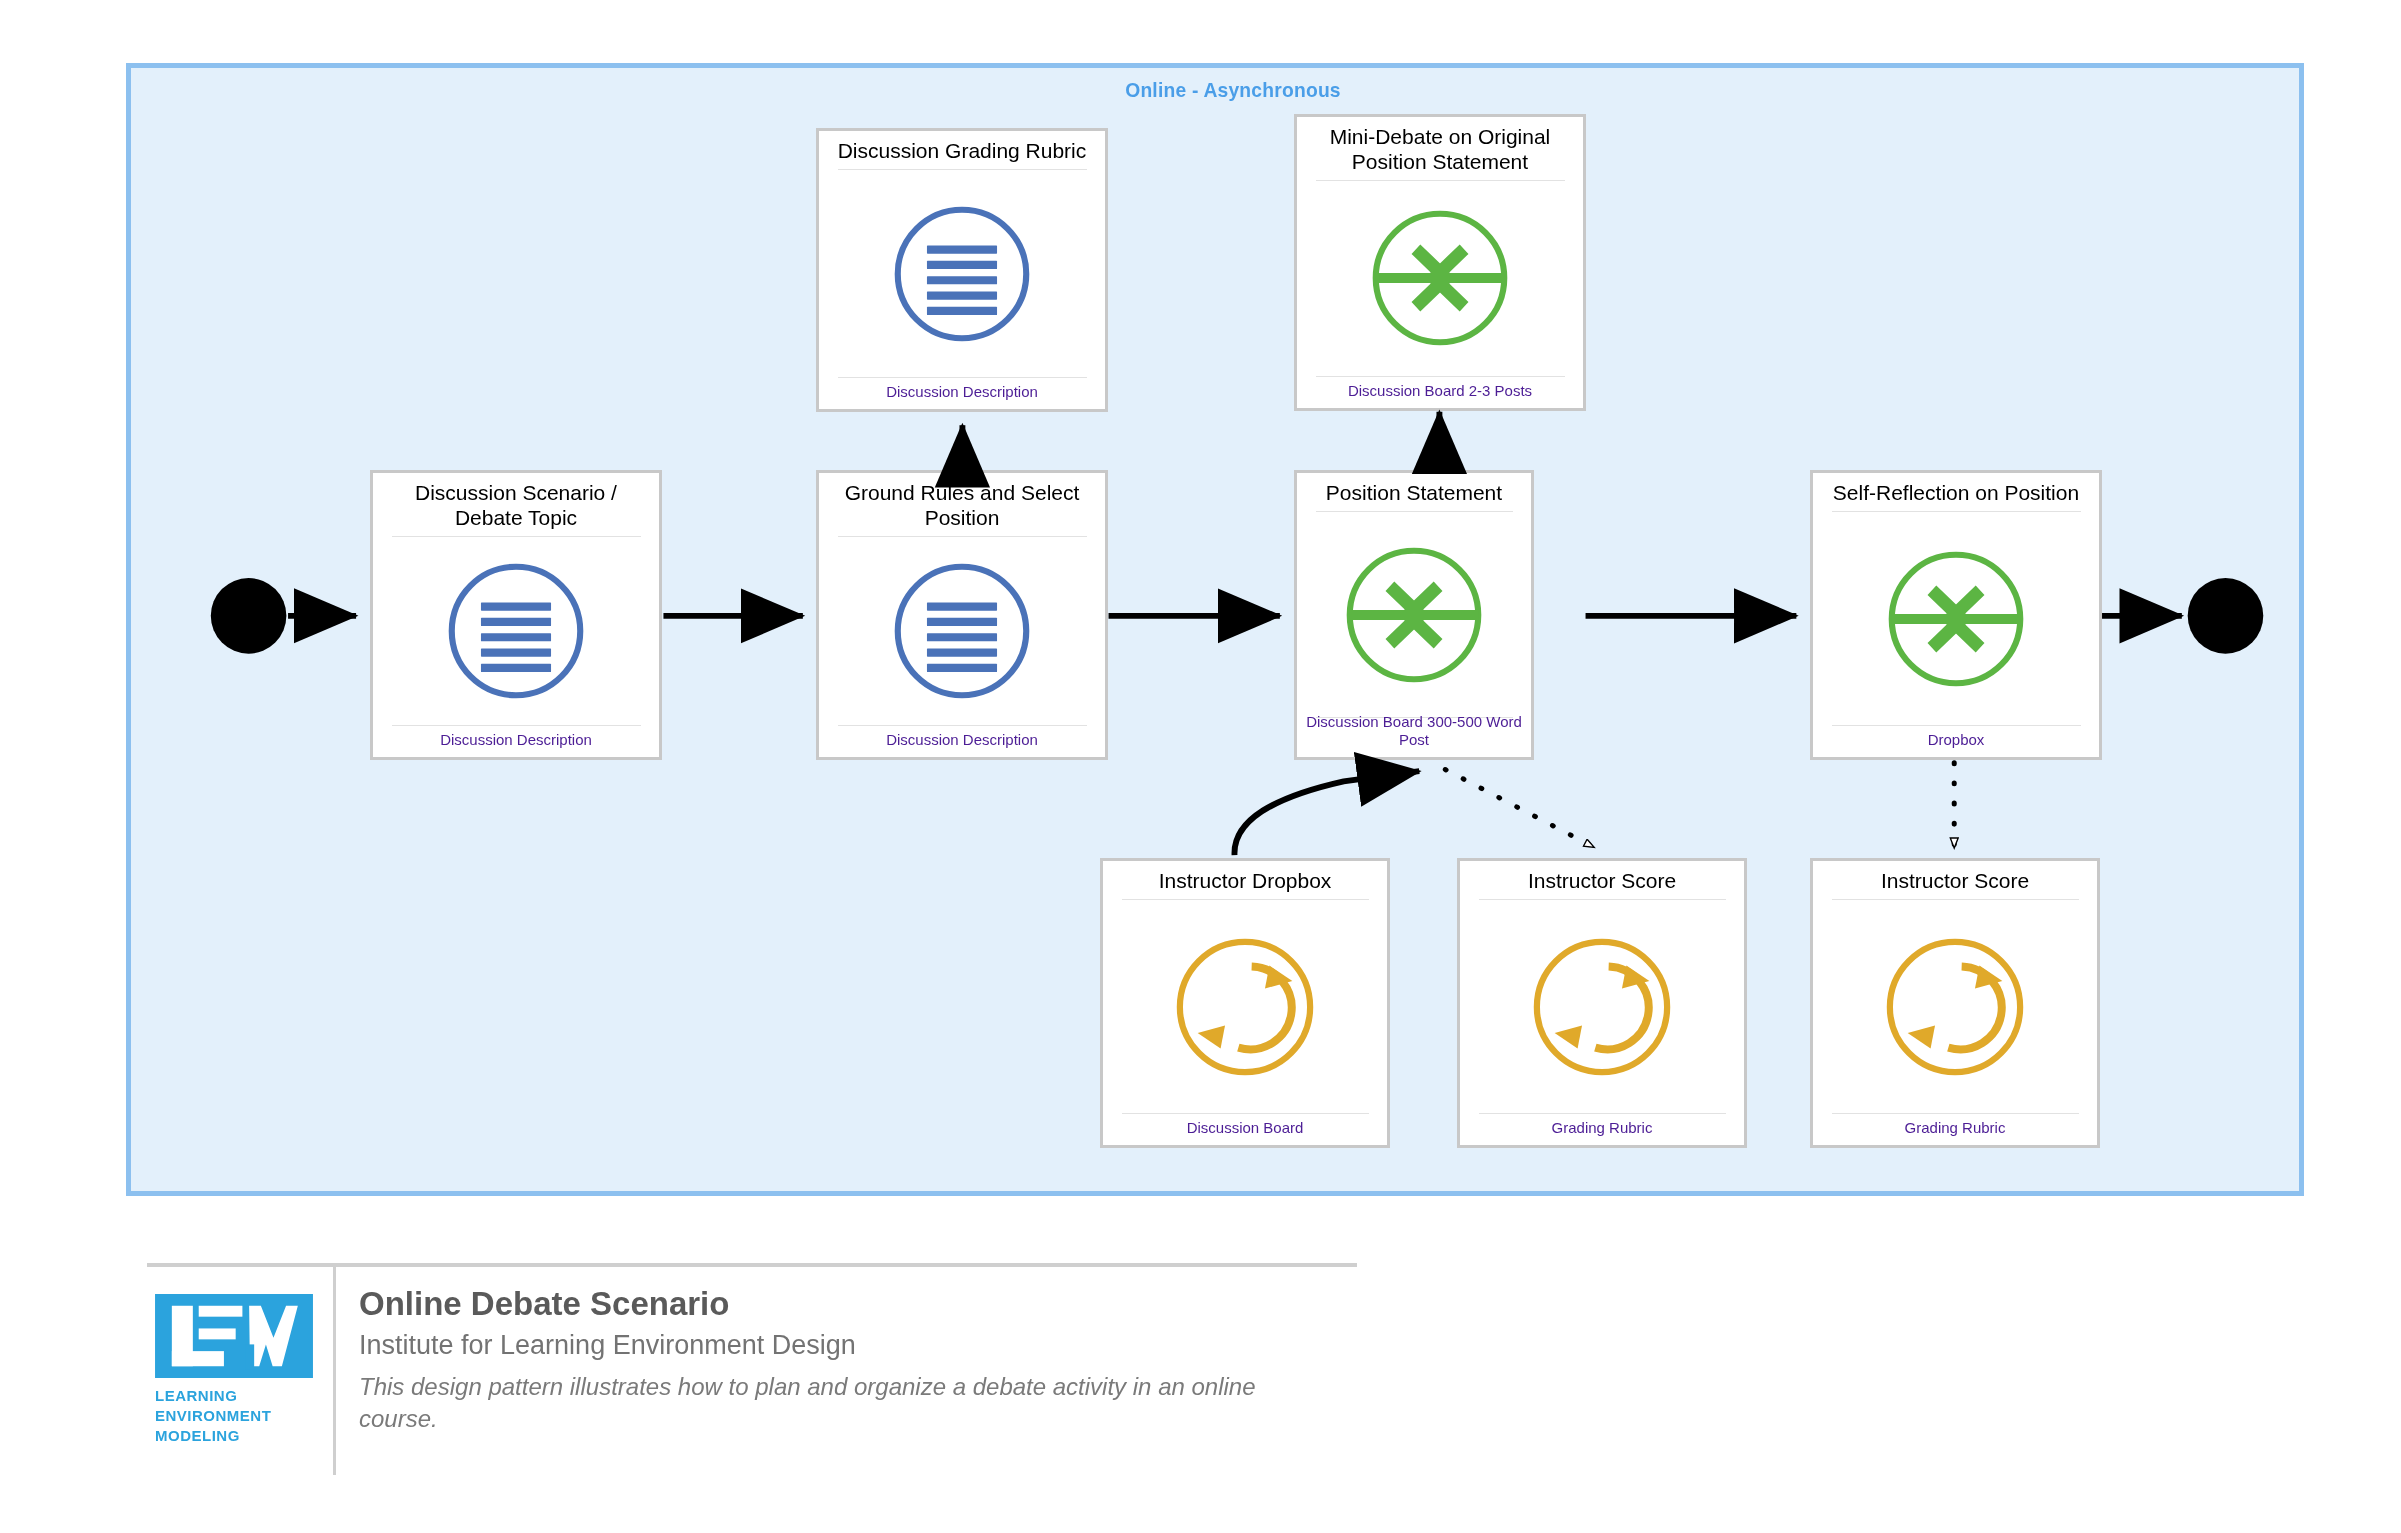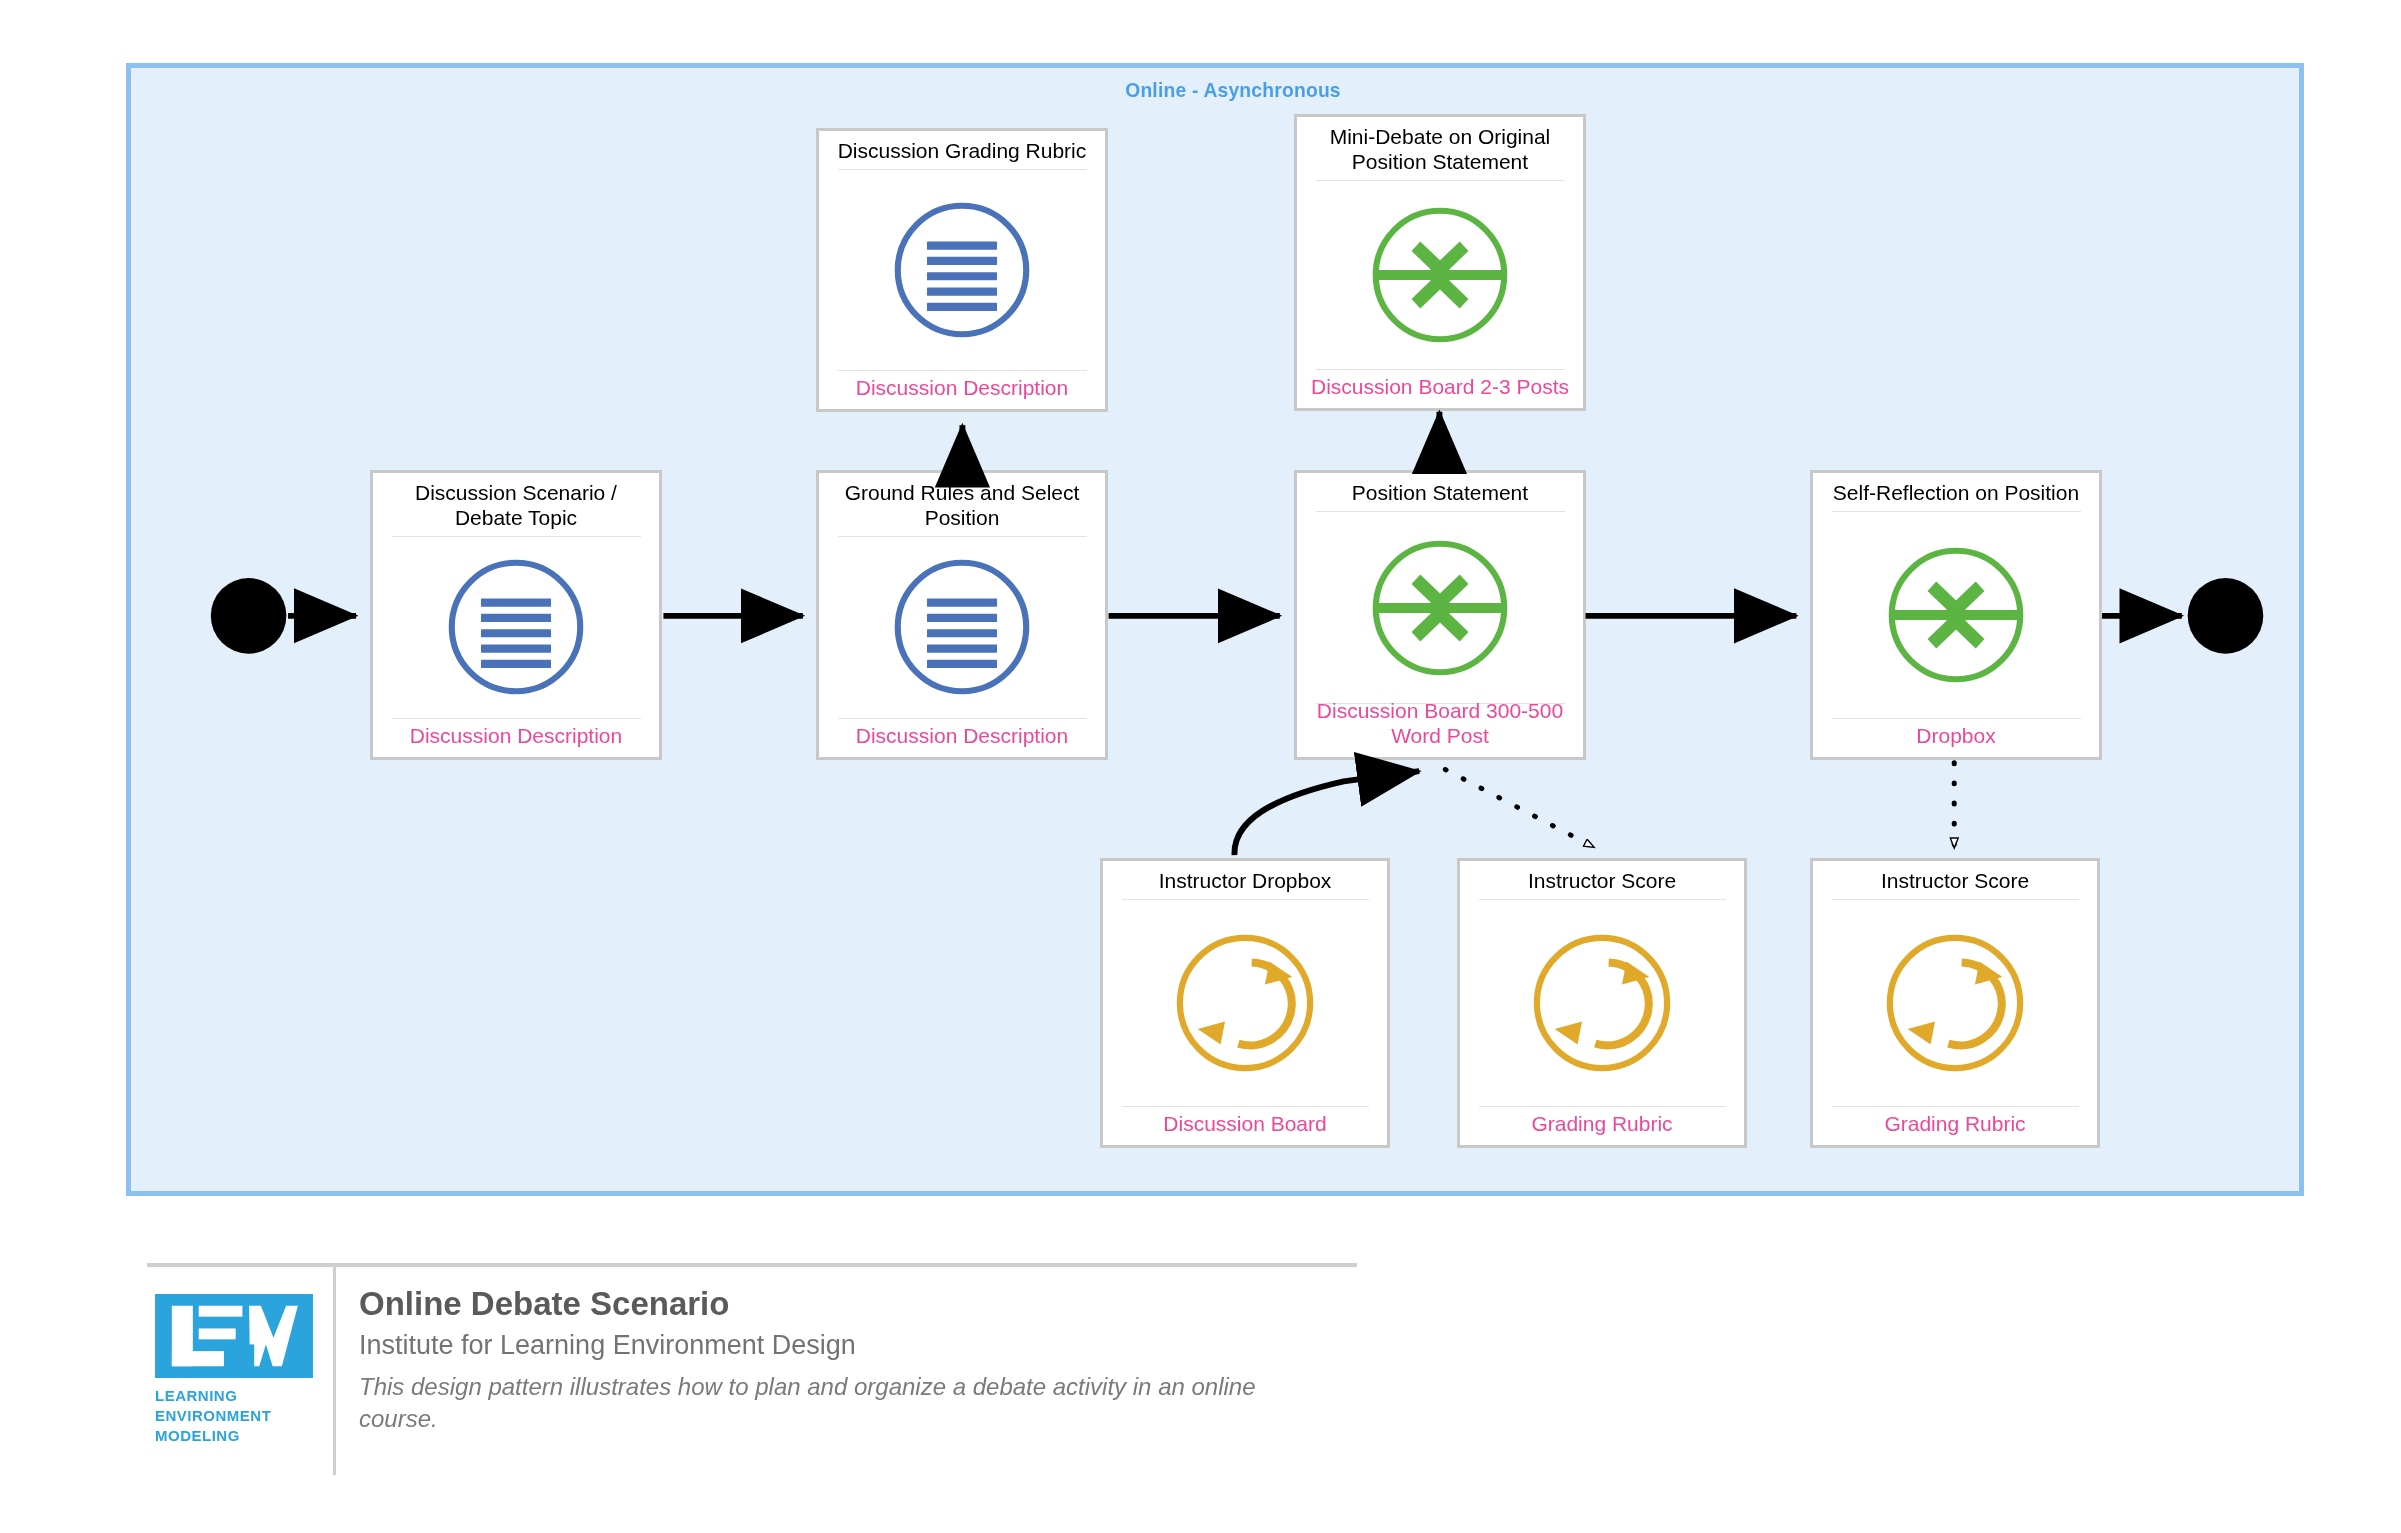--- a/index.html
+++ b/index.html
@@ -33,21 +33,21 @@
   }
   .card-rule{
     flex:0 0 auto;height:0;border-top:1.7px solid #e2e2e2;
     margin:0 18.5px;
   }
   .card-icon{
     flex:1 1 auto;display:flex;align-items:center;justify-content:center;
     min-height:0;
   }
   .card-foot{
-    flex:0 0 auto;text-align:center;color:#ec4899;font-size:21px;
+    flex:0 0 auto;text-align:center;color:#4c1d95;font-size:15px;
     line-height:1.18;padding:5px 5px 8.4px 5px;
   }
   .card-foot.tight{padding-top:0;margin-top:-5px;}
 
   svg{display:block;overflow:visible;}
 
   
   #wires{position:absolute;left:0;top:0;width:2401px;height:1534px;pointer-events:none;}
 
   
@@ -152,21 +152,21 @@
           <rect x="26" y="51.5" width="48" height="5.6" rx="0.4"></rect>
           <rect x="26" y="62.0" width="48" height="5.6" rx="0.4"></rect>
           <rect x="26" y="72.5" width="48" height="5.6" rx="0.4"></rect>
         </g>
       </svg>
     </div>
     <div class="card-rule"></div>
     <div class="card-foot">Discussion Description</div>
   </div>
 
-  <div class="card" style="left:1294px;top:470px;width:292px;height:290px;">
+  <div class="card" style="left:1294px;top:470px;width:240px;height:290px;">
     <div class="card-title">Position Statement</div>
     <div class="card-rule"></div>
     <div class="card-icon">
       <svg width="146" height="146" viewBox="0 0 100 100" aria-hidden="true">
         <circle cx="50" cy="50" r="44" fill="none" stroke="#5cb543" stroke-width="4.2"></circle>
         <g fill="#5cb543">
           <path d="M6,46.6 L44,46.6 L30.5,33.5 L36.5,27.0 L57.5,47.2 L57.5,52.8
                    L36.5,73.0 L30.5,66.5 L44,53.4 L6,53.4 Z"></path>
           <path d="M94,46.6 L56,46.6 L69.5,33.5 L63.5,27.0 L42.5,47.2 L42.5,52.8
                    L63.5,73.0 L69.5,66.5 L56,53.4 L94,53.4 Z"></path>

